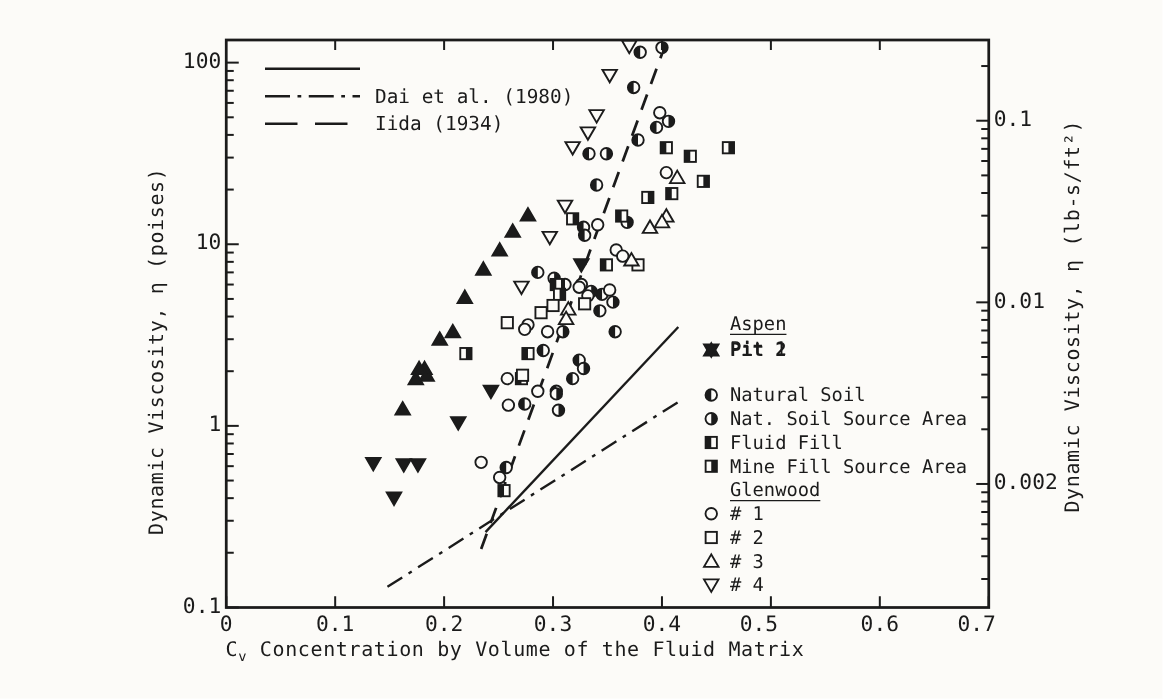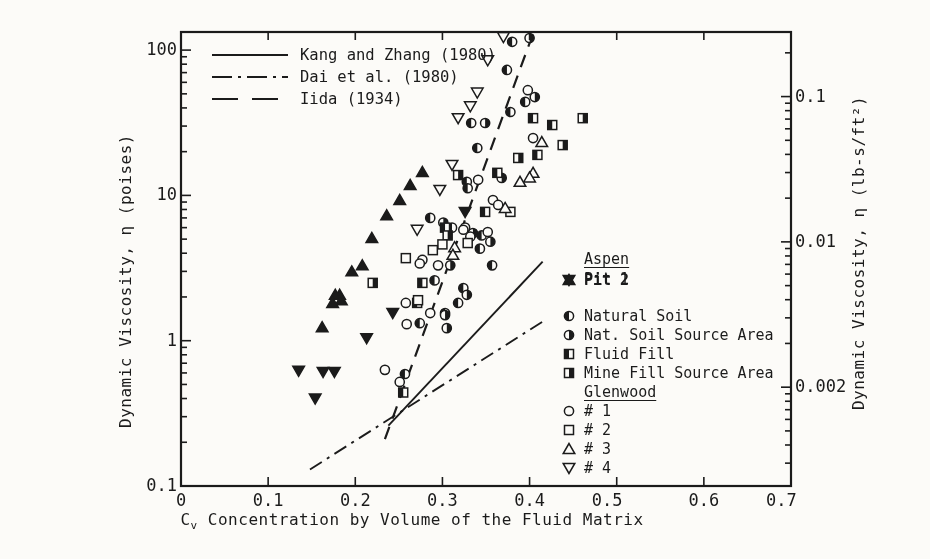--- a/index.html
+++ b/index.html
@@ -492,21 +492,20 @@
       <div class="tick-label" style="left: 591.714px; top: 492px; width: 50px; ">0.5</div>
       <div class="tick-label" style="left: 678.857px; top: 492px; width: 50px; text-align: center;">0.6</div>
       <div class="tick-label" style="left: 766px; top: 492px; width: 50px; ">0.7</div>
     </div>
 
   <div>
     <div class="line-legend-row" style="top:46px;">
       <svg class="ll-sample" width="80" height="14">
           <line x1="2" y1="7" x2="78" y2="7" stroke="#1b1b1b" stroke-width="2"></line>
         </svg>
-      <span>Kang and Zhang (1980)</span>
     </div>
     <div class="line-legend-row" style="top:68px;">
       <svg class="ll-sample" width="80" height="14">
           <line x1="2" y1="7" x2="78" y2="7" stroke="#1b1b1b" stroke-width="2" stroke-dasharray="20 6 3 6"></line>
         </svg>
       <span>Dai et al. (1980)</span>
     </div>
     <div class="line-legend-row" style="top:90px;">
       <svg class="ll-sample" width="80" height="14">
           <line x1="2" y1="7" x2="78" y2="7" stroke="#1b1b1b" stroke-width="2" stroke-dasharray="26 14"></line>

